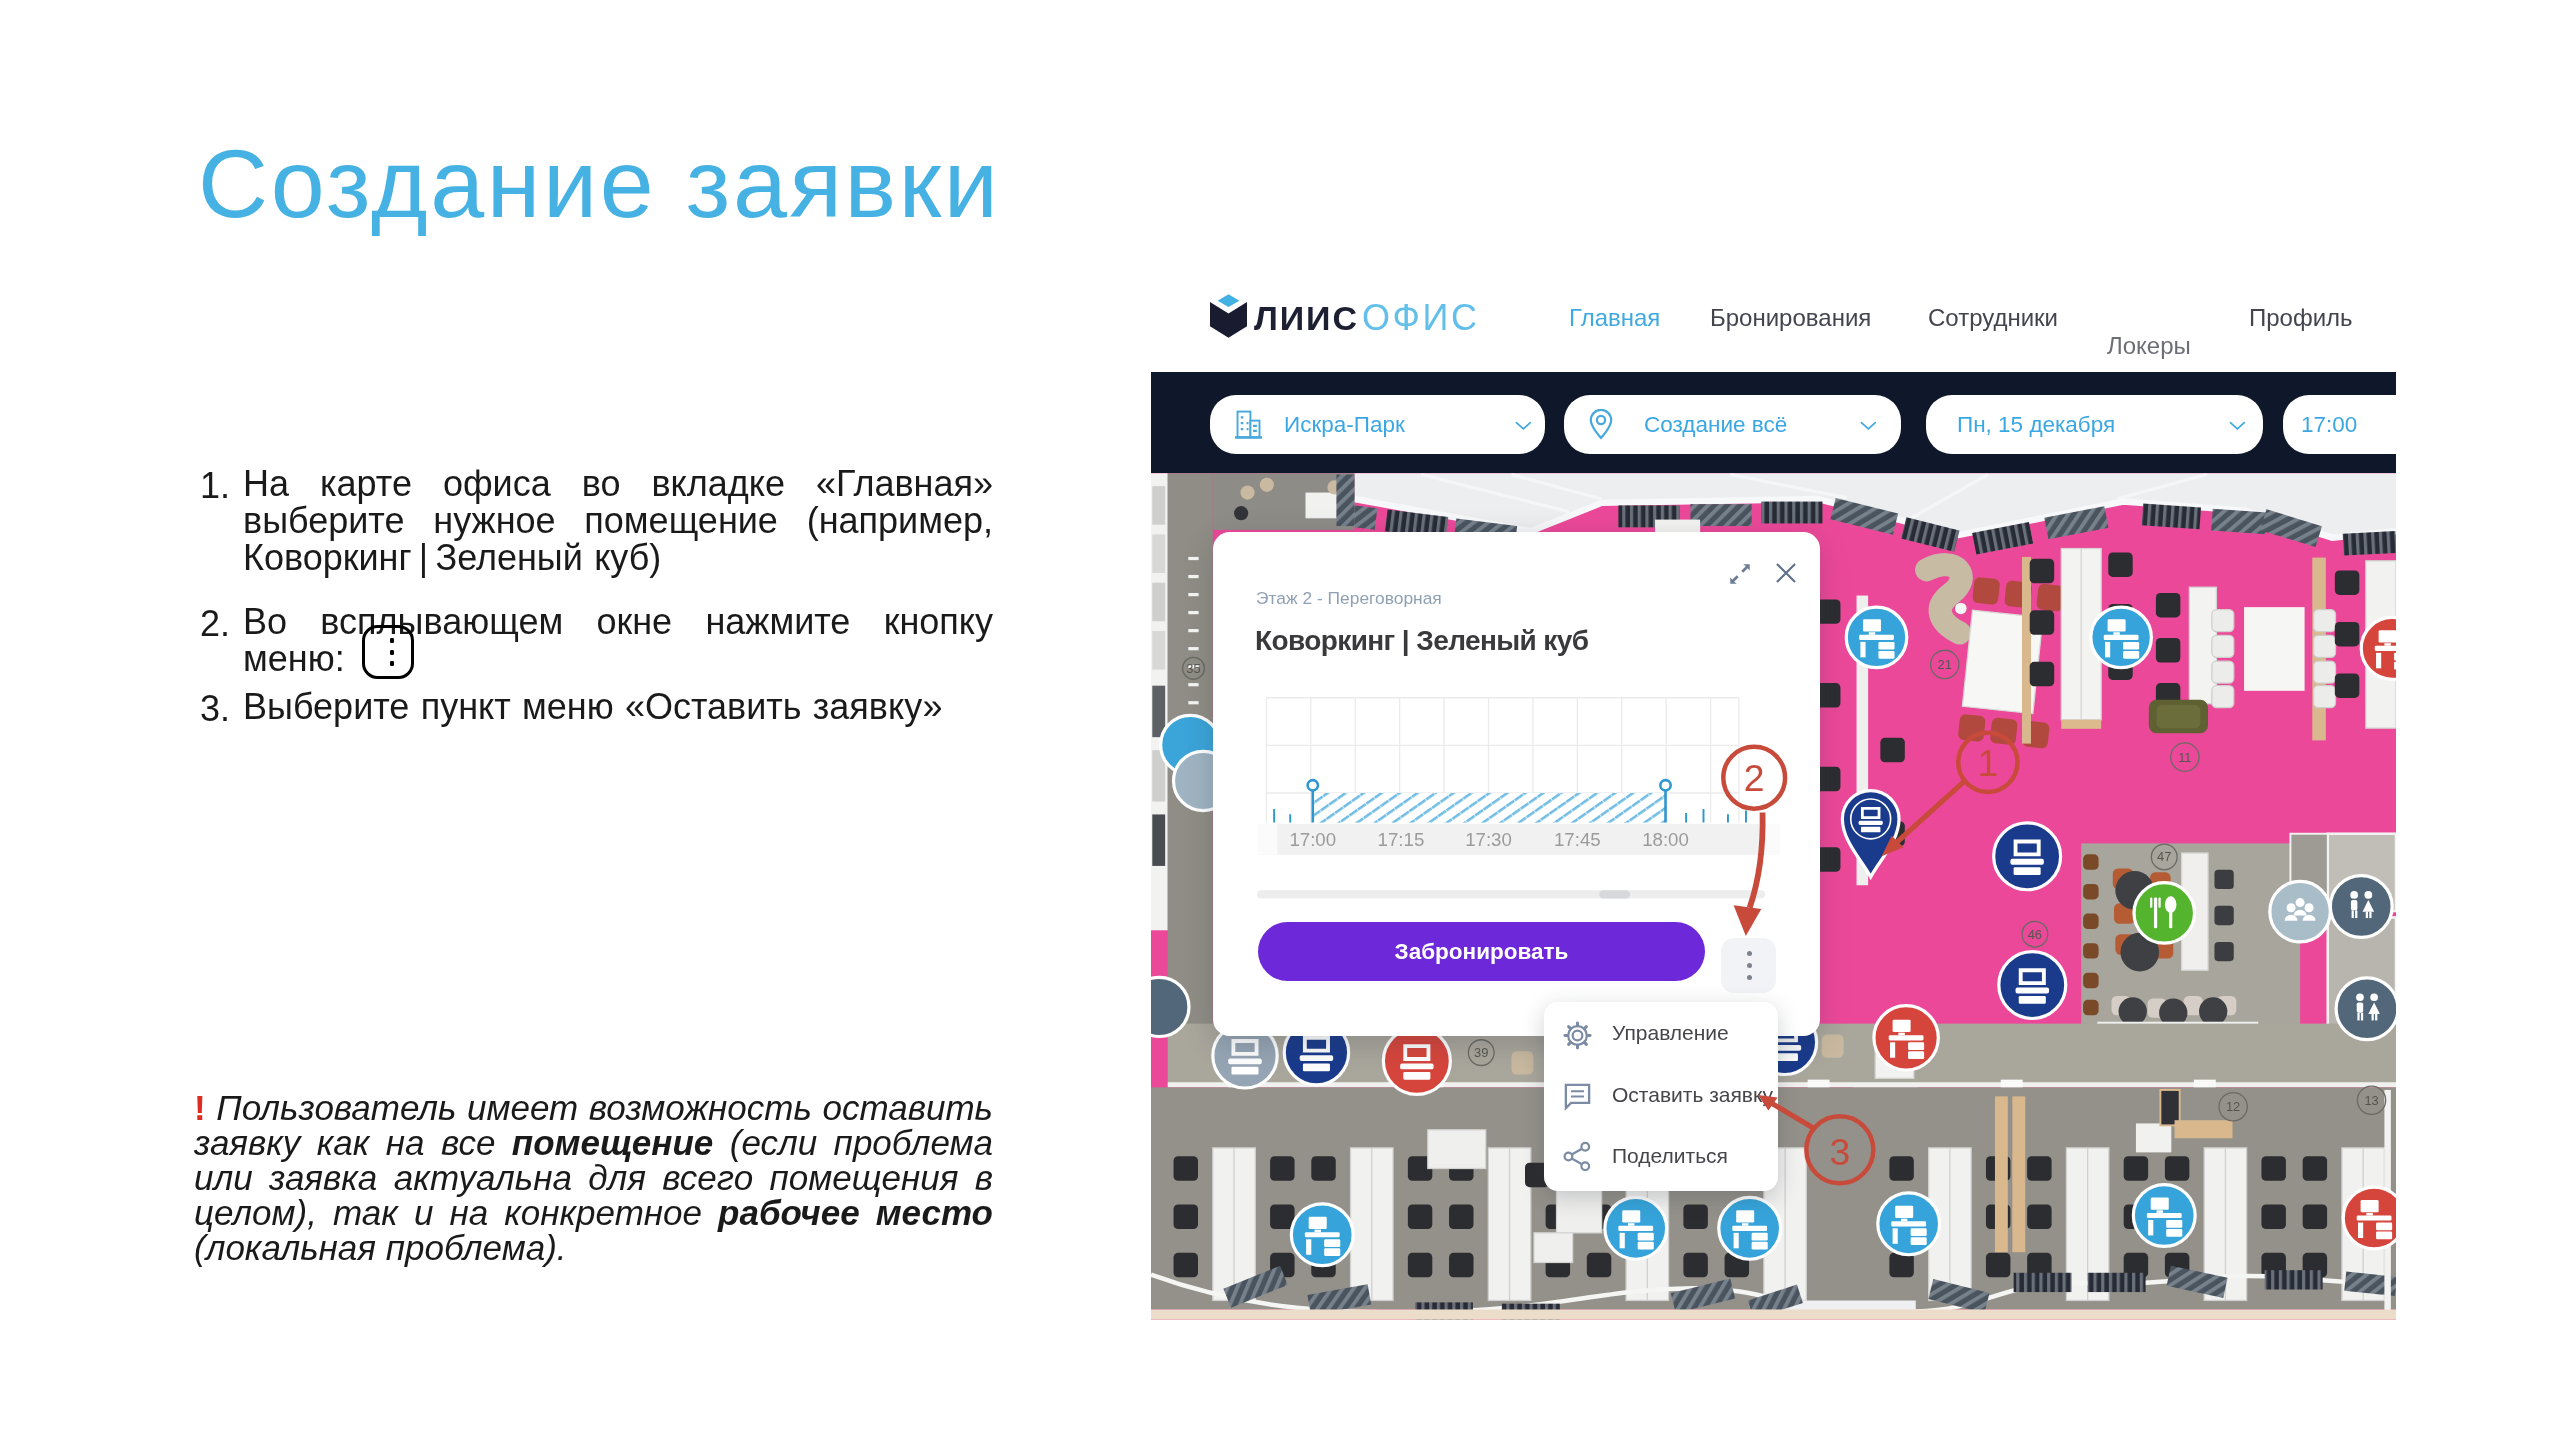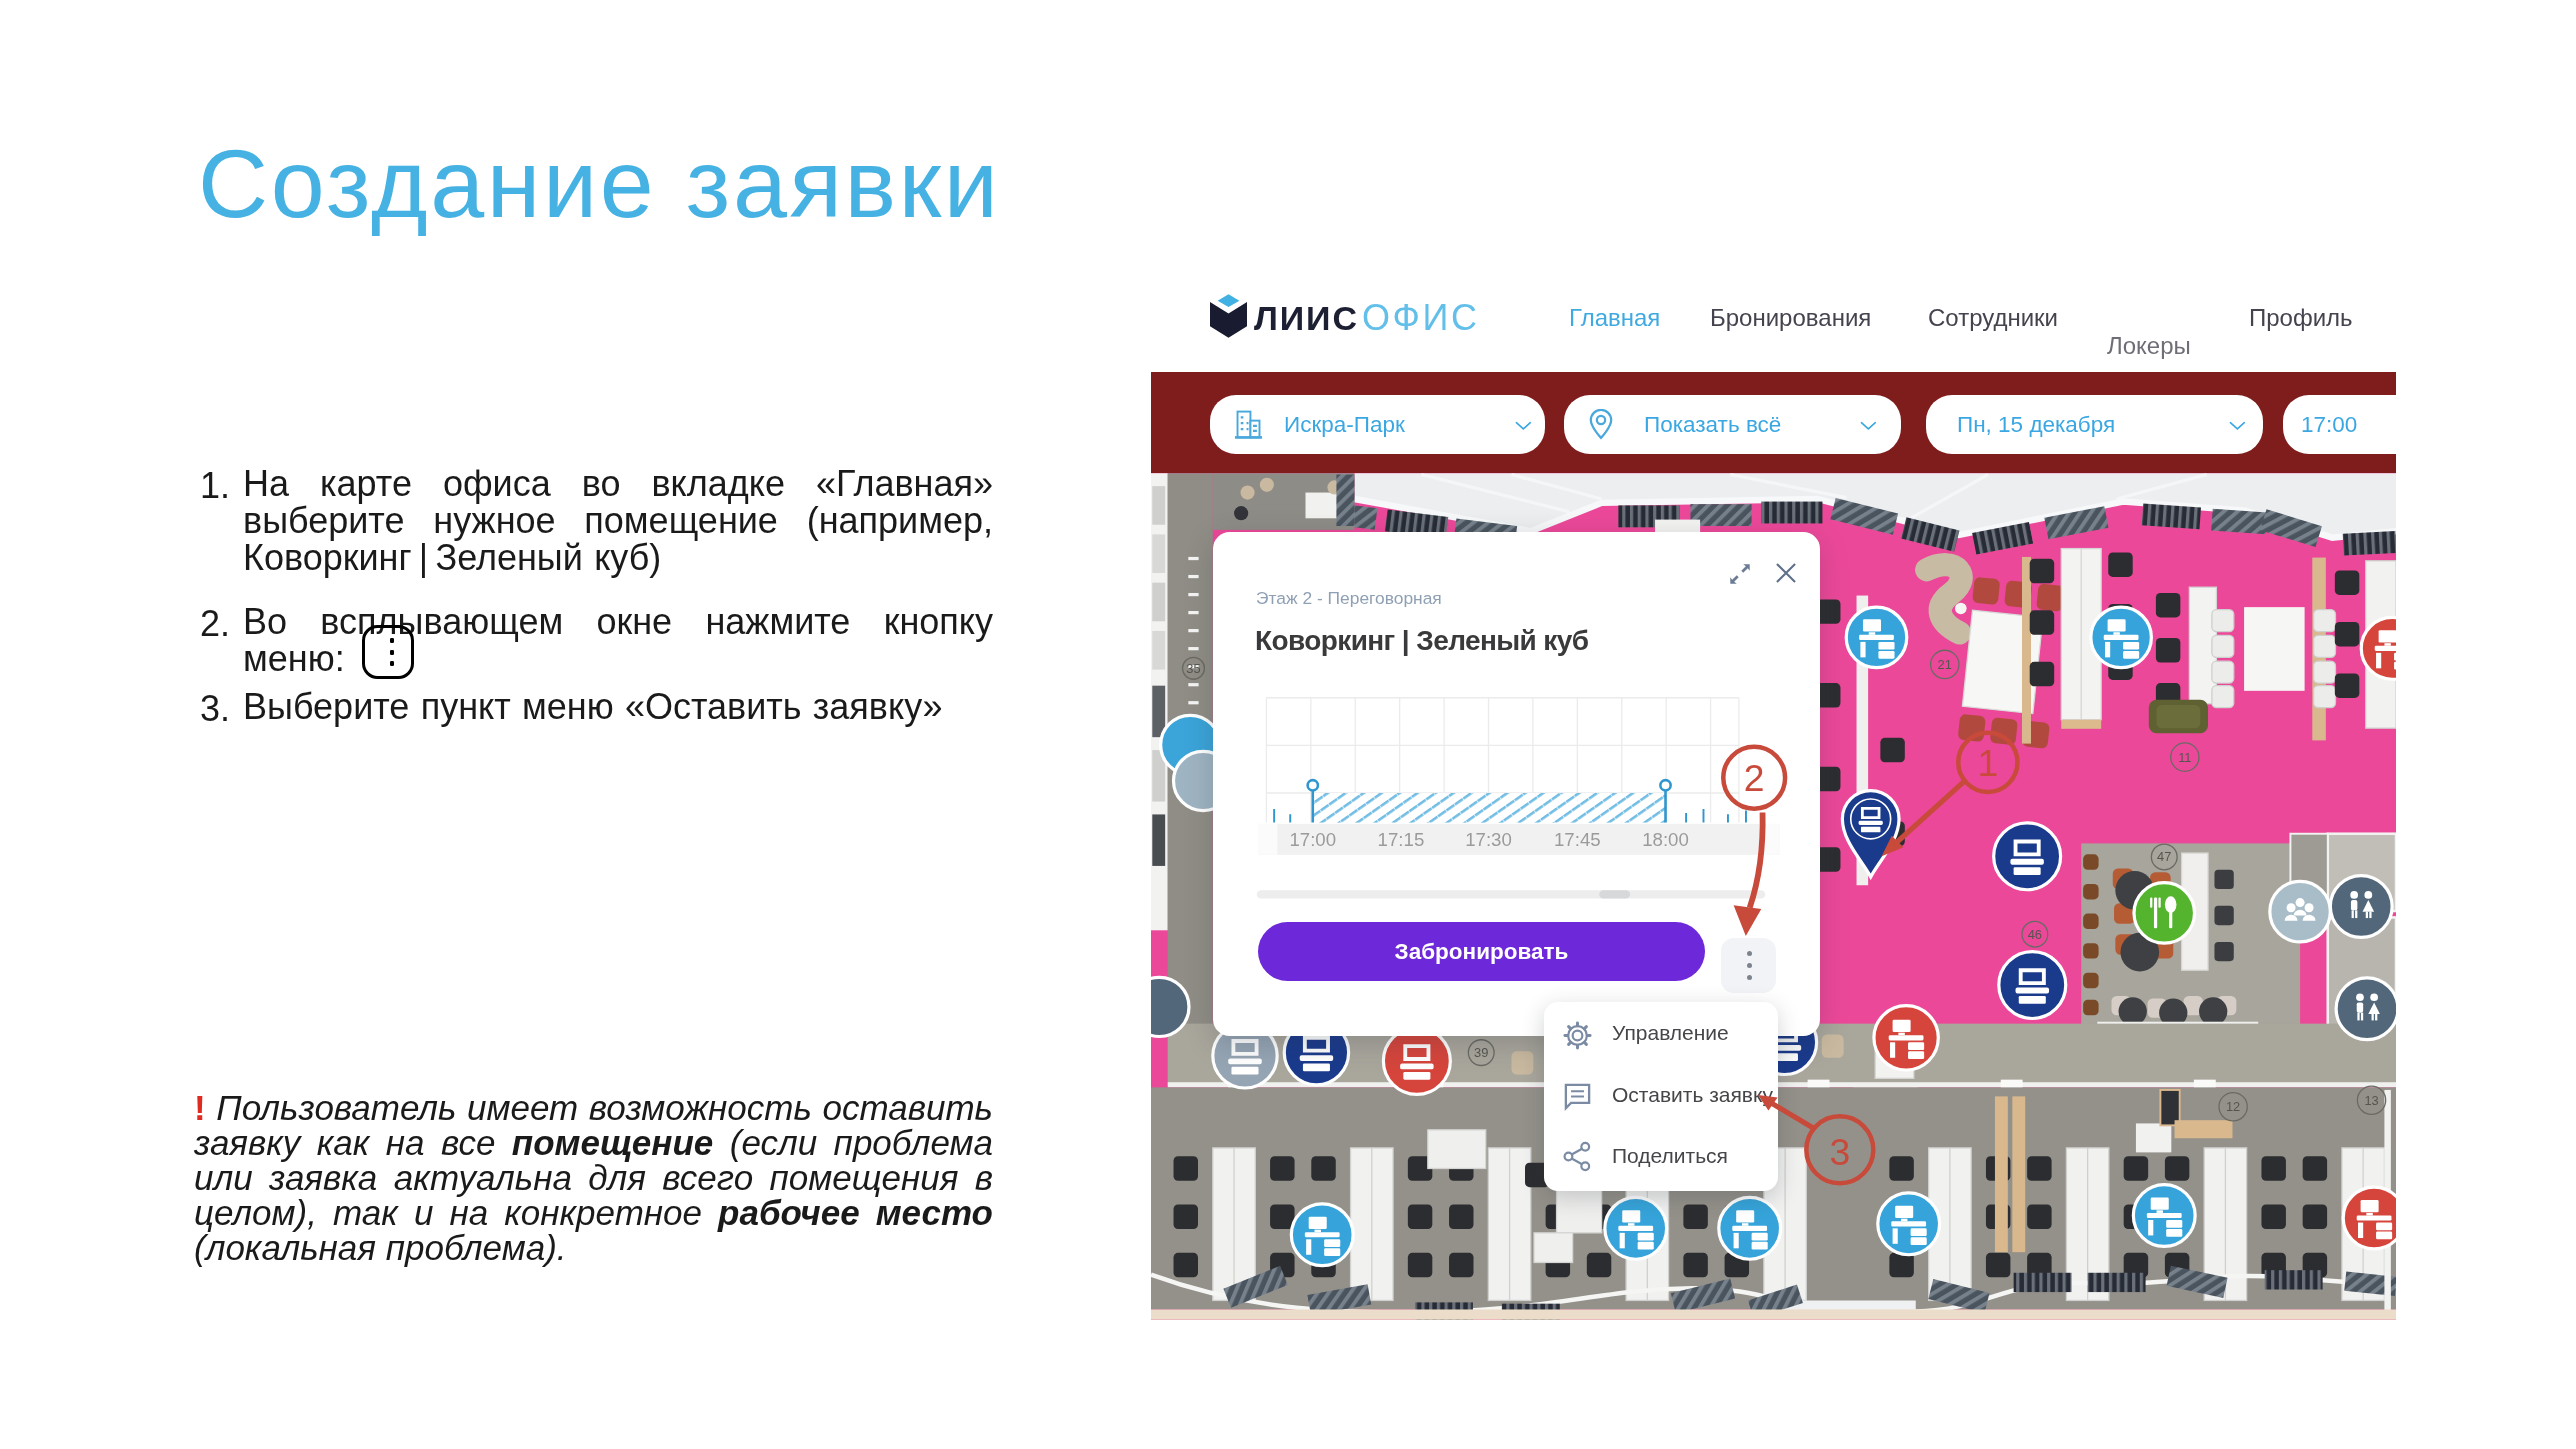--- a/index.html
+++ b/index.html
@@ -55,39 +55,39 @@
     <div class="abs" style="left:103px; top:18.7px; font-size:34px; font-weight:bold; color:#1d2032; letter-spacing:1.9px;">ЛИИС</div>
     <div class="abs" style="left:211px; top:17.4px; font-size:36px; font-weight:normal; color:#62bfe9; letter-spacing:2.6px;">ОФИС</div>
     <div class="abs" style="left:418px; top:24px; font-size:24px; color:#3fa9e0;">Главная</div>
     <div class="abs" style="left:559px; top:24px; font-size:24px; color:#43444e;">Бронирования</div>
     <div class="abs" style="left:777px; top:24px; font-size:24px; color:#43444e;">Сотрудники</div>
     <div class="abs" style="left:956px; top:24px; font-size:24px; color:#6e6f76;margin-top:28px;">Локеры</div>
     <div class="abs" style="left:1098px; top:24px; font-size:24px; color:#43444e;">Профиль</div>
   </div>
 
   
-  <div class="abs" id="bluebar" style="left:1151px; top:372px; width:1245px; height:102px; background:#7f1d1d; overflow:hidden;">
+  <div class="abs" id="bluebar" style="left:1151px; top:372px; width:1245px; height:102px; background:#0f172a; overflow:hidden;">
     <div class="abs selbox" style="left:59px; width:335px;">
       <svg class="abs" style="left:23px; top:14px;" width="31" height="31" viewBox="0 0 48 48" fill="none" stroke="#4aa9dc" stroke-width="3">
         <rect x="7" y="4" width="20" height="40" fill="#ffffff"></rect>
         <rect x="27" y="18" width="14" height="26" fill="#ffffff"></rect>
         <path d="M3,44 L45,44" stroke-width="4"></path>
         <path d="M12,13 h4 M12,22 h4 M12,31 h4 M21,22 h3 M21,31 h3 M31,26 h6 M31,34 h6" stroke-width="3.5"></path>
       </svg>
       <span style="margin-left:74px;">Искра-Парк</span>
       <svg class="abs chev" style="left:305px;" viewBox="0 0 24 14">
         <path d="M2,2 L12,11 L22,2"></path>
       </svg>
     </div>
     <div class="abs selbox" style="left:413px; width:337px;">
       <svg class="abs" style="left:23px; top:14px;" width="28" height="31" viewBox="0 0 44 48" fill="none" stroke="#4aa9dc" stroke-width="3.5">
         <path d="M22,45 C22,45 38,28 38,17 A16,16 0 0 0 6,17 C6,28 22,45 22,45 Z"></path>
         <circle cx="22" cy="17" r="6.5"></circle>
       </svg>
-      <span style="margin-left:80px;">Показать всё</span>
+      <span style="margin-left:80px;">Создание всё</span>
       <svg class="abs chev" style="left:296px;" viewBox="0 0 24 14">
         <path d="M2,2 L12,11 L22,2"></path>
       </svg>
     </div>
     <div class="abs selbox" style="left:775px; width:337px;">
       <span style="margin-left:31px;">Пн, 15 декабря</span>
       <svg class="abs chev" style="left:303px;" viewBox="0 0 24 14">
         <path d="M2,2 L12,11 L22,2"></path>
       </svg>
     </div>

